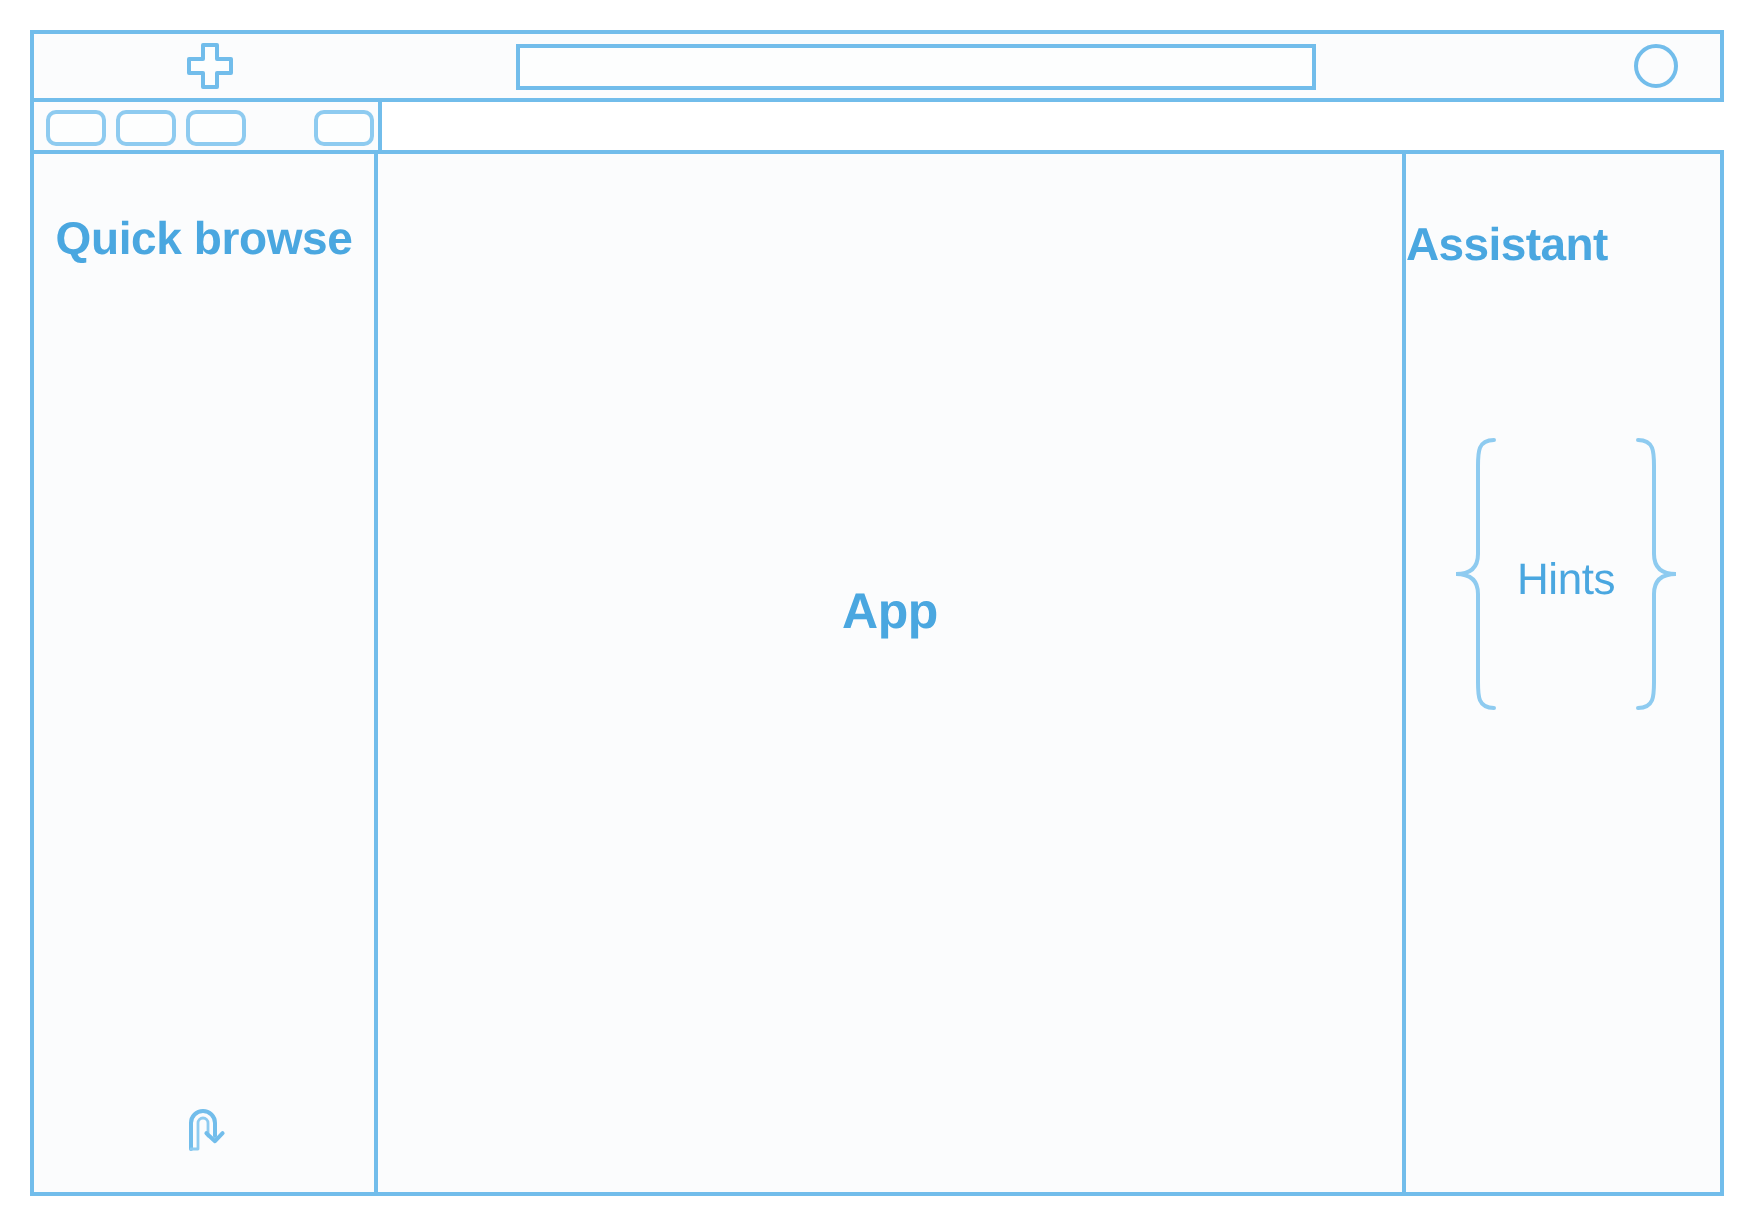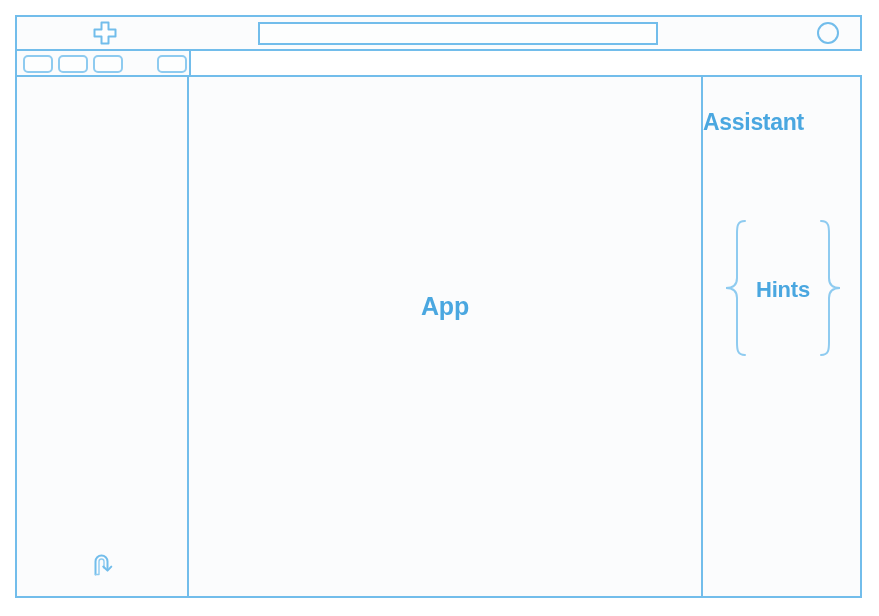--- a/index.html
+++ b/index.html
@@ -187,21 +187,21 @@
     display: flex;
     align-items: center;
     justify-content: center;
   }
 
   .brace { display: block; flex: 0 0 auto; }
 
   .hints-label {
     color: var(--ink);
     font-size: 22px;
-    font-weight: bold;
+    font-weight: normal;
     padding: 0 7px;
     letter-spacing: -0.2px;
   }
 
   
   .sidebar-footer-icon {
     position: absolute;
     left: 0;
     bottom: 17px;
     width: 100%;
@@ -236,20 +236,21 @@
   <div class="tab-strip">
     <div class="tab-chip t1"></div>
     <div class="tab-chip t2"></div>
     <div class="tab-chip t3"></div>
     <div class="tab-chip t4"></div>
   </div>
 
   <div class="body-row">
 
     <div class="sidebar-panel">
+      <div class="sidebar-title">Quick browse</div>
 
       <div class="sidebar-footer-icon">
         <svg width="30" height="30" viewBox="0 0 30 30" aria-hidden="true">
           <path d="M8.5 25.5 V12.5 a6 6 0 0 1 12 0 V19" fill="none" stroke="#72bdeb" stroke-width="2" stroke-linecap="round" stroke-linejoin="round"></path>
           <path d="M8.5 25.5 h3.5 V12.5 a2.5 2.5 0 0 1 5 0 V19" fill="none" stroke="#8ecbf0" stroke-width="1.4" stroke-linecap="round" stroke-linejoin="round"></path>
           <path d="M16.2 17.6 L20.5 21.6 L24.3 17.6" fill="none" stroke="#72bdeb" stroke-width="2" stroke-linecap="round" stroke-linejoin="round"></path>
         </svg>
       </div>
     </div>
 

